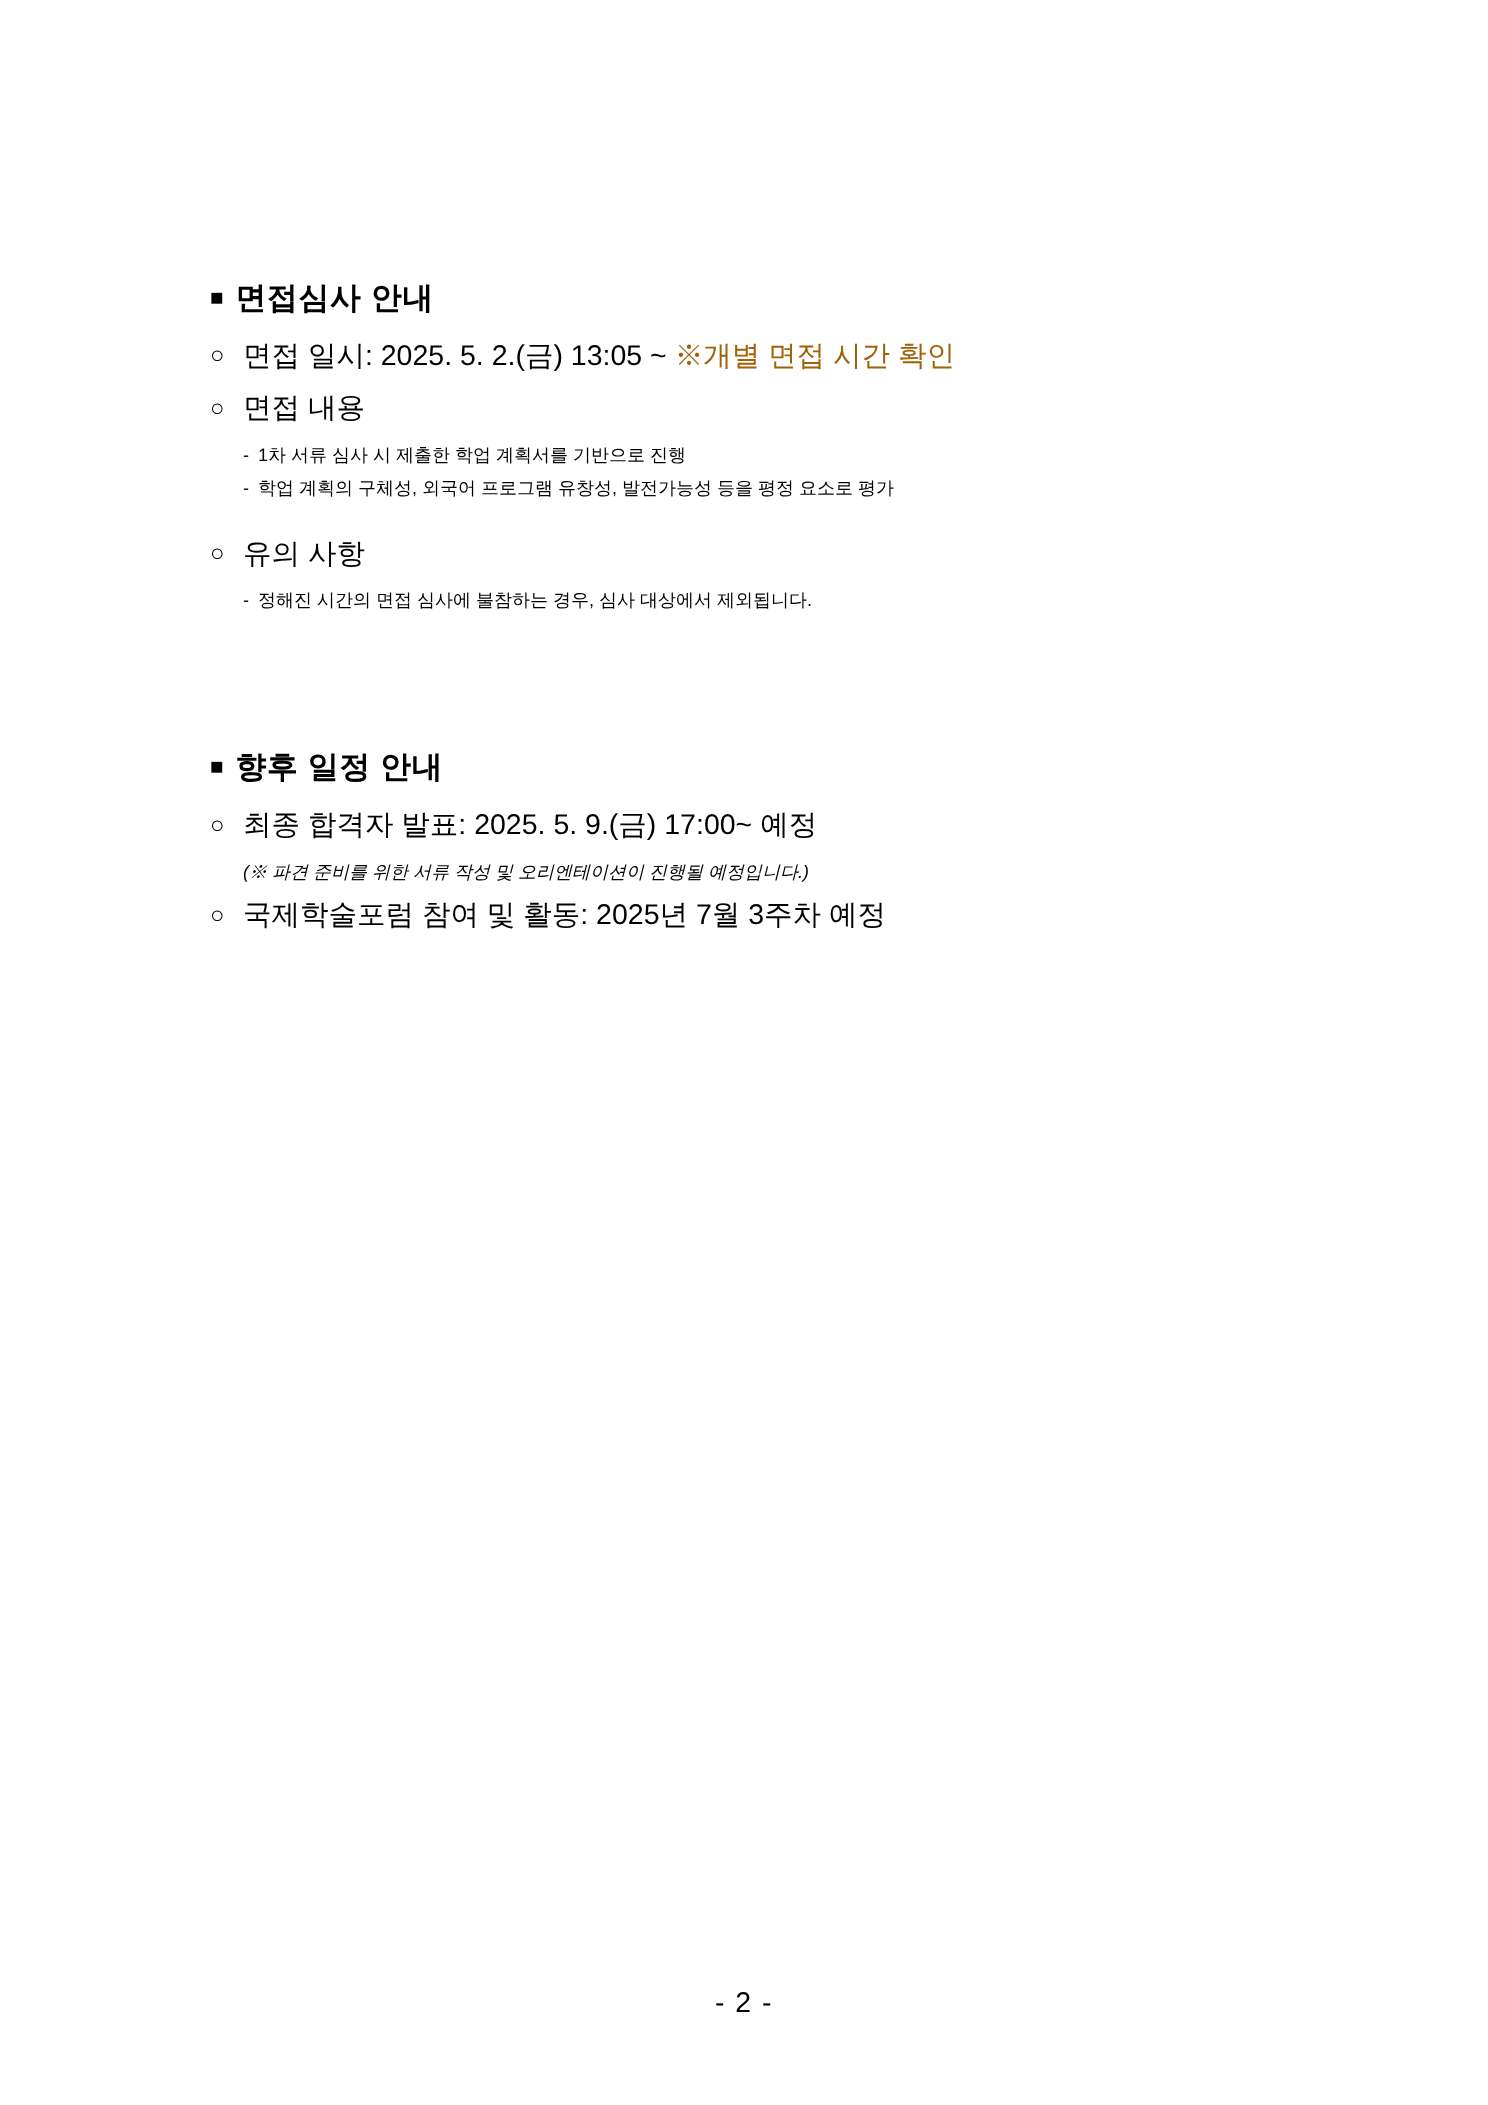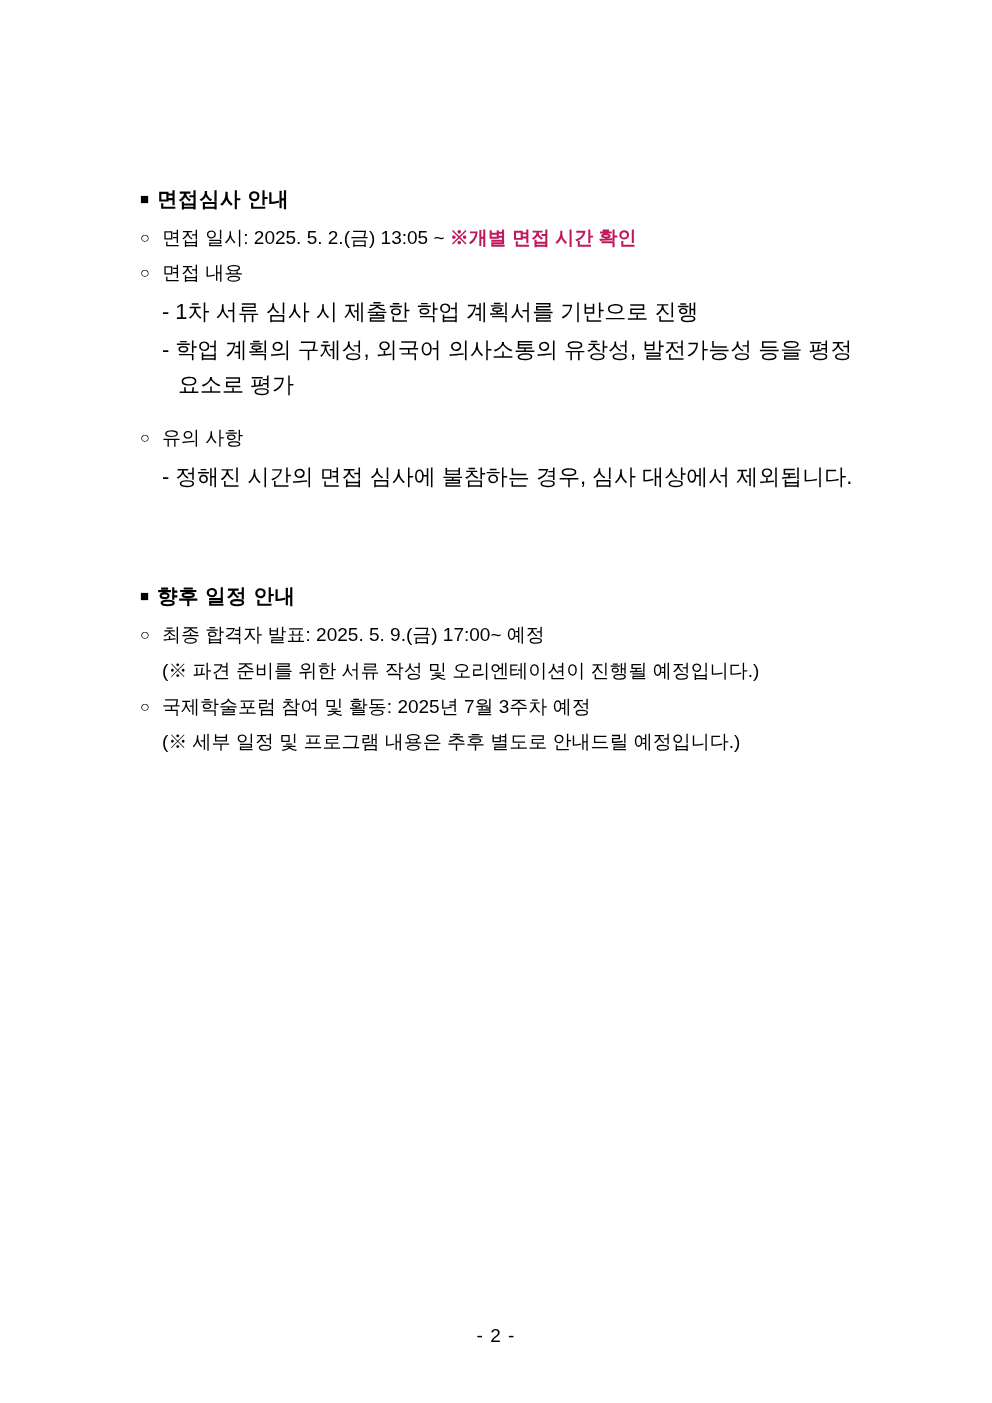--- a/index.html
+++ b/index.html
@@ -51,38 +51,39 @@
   .bullet-circle {
     display: inline-block;
     width: 22px;
     font-size: 16px;
     vertical-align: 1px;
   }
   .item-text {
     display: inline;
   }
   .highlight {
-    color: #be185d;
-    font-weight: bold;
+    color: #a16207;
+    font-weight: normal;
   }
   .sub {
-    font-size: 22px;
+    font-size: 12px;
     line-height: 1.62;
     margin: 0 0 2px 0;
     padding-left: 38px;
     text-indent: -16px;
   }
   .sub .dash {
     margin-right: 6px;
   }
   .note {
-    font-size: 19px;
+    font-size: 12px;
     line-height: 1.62;
     margin: 0 0 5px 0;
     padding-left: 22px;
+    font-style: italic;
   }
   .spacer {
     height: 86px;
   }
   .page-number {
     position: absolute;
     left: 0;
     right: 0;
     top: 1325px;
     text-align: center;
@@ -103,21 +104,21 @@
     <ul class="list">
       <li class="item">
         <span class="bullet-circle">○</span><span class="item-text">면접 일시: 2025. 5. 2.(금) 13:05 ~ </span><span class="highlight">※개별 면접 시간 확인</span>
       </li>
 
 
       <li class="item">
         <span class="bullet-circle">○</span><span class="item-text">면접 내용</span>
       </li>
       <div class="sub"><span class="dash">-</span><span>1차 서류 심사 시 제출한 학업 계획서를 기반으로 진행</span></div>
-      <div class="sub"><span class="dash">-</span><span>학업 계획의 구체성, 외국어 의사소통의 유창성, 발전가능성 등을 평정 요소로 평가</span></div>
+      <div class="sub"><span class="dash">-</span><span>학업 계획의 구체성, 외국어 프로그램 유창성, 발전가능성 등을 평정 요소로 평가</span></div>
 
       <li class="item" style="margin-top:20px;">
         <span class="bullet-circle">○</span><span class="item-text">유의 사항</span>
       </li>
       <div class="sub"><span class="dash">-</span><span>정해진 시간의 면접 심사에 불참하는 경우, 심사 대상에서 제외됩니다.</span></div>
     </ul>
   </div>
 
   <div class="spacer"></div>
 
@@ -129,19 +130,18 @@
     <ul class="list">
       <li class="item">
         <span class="bullet-circle">○</span><span class="item-text">최종 합격자 발표: 2025. 5. 9.(금) 17:00~ 예정</span>
       </li>
 
       <div class="note">(※ 파견 준비를 위한 서류 작성 및 오리엔테이션이 진행될 예정입니다.)</div>
 
       <li class="item">
         <span class="bullet-circle">○</span><span class="item-text">국제학술포럼 참여 및 활동: 2025년 7월 3주차 예정</span>
       </li>
-      <div class="note">(※ 세부 일정 및 프로그램 내용은 추후 별도로 안내드릴 예정입니다.)</div>
     </ul>
   </div>
 
   <div class="page-number">- 2 -</div>
 
 </div>
 
 </body></html>

